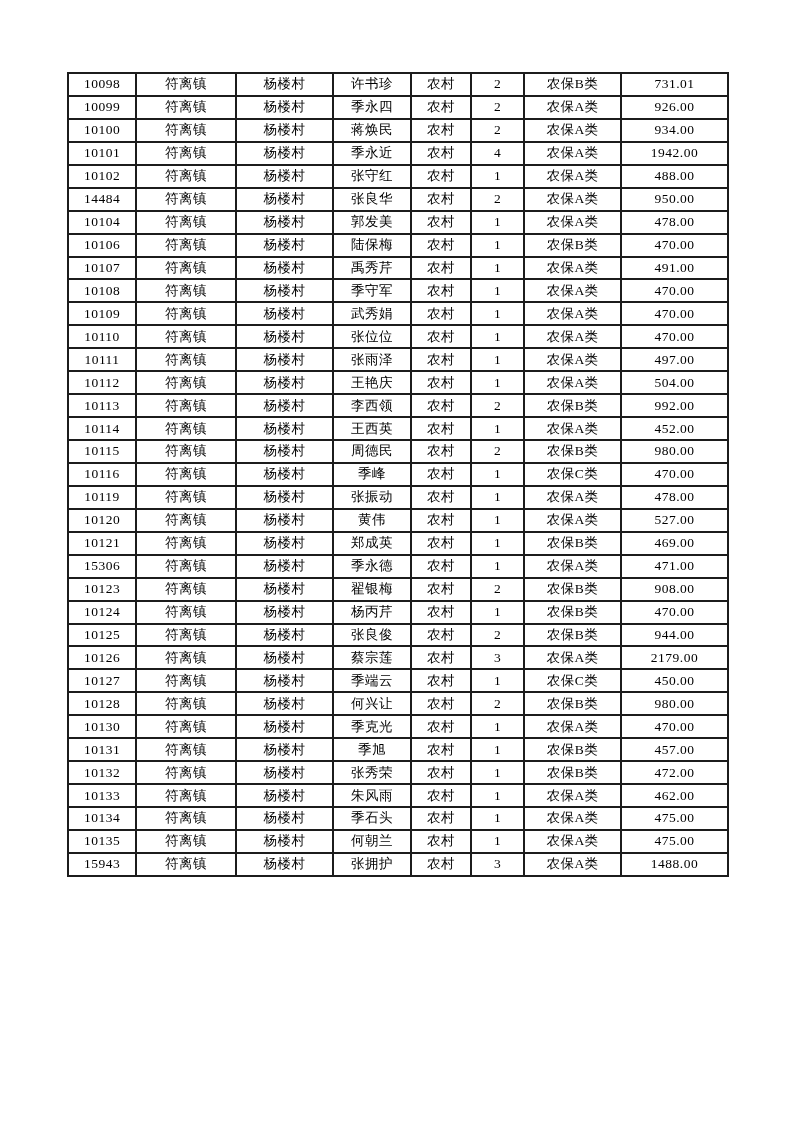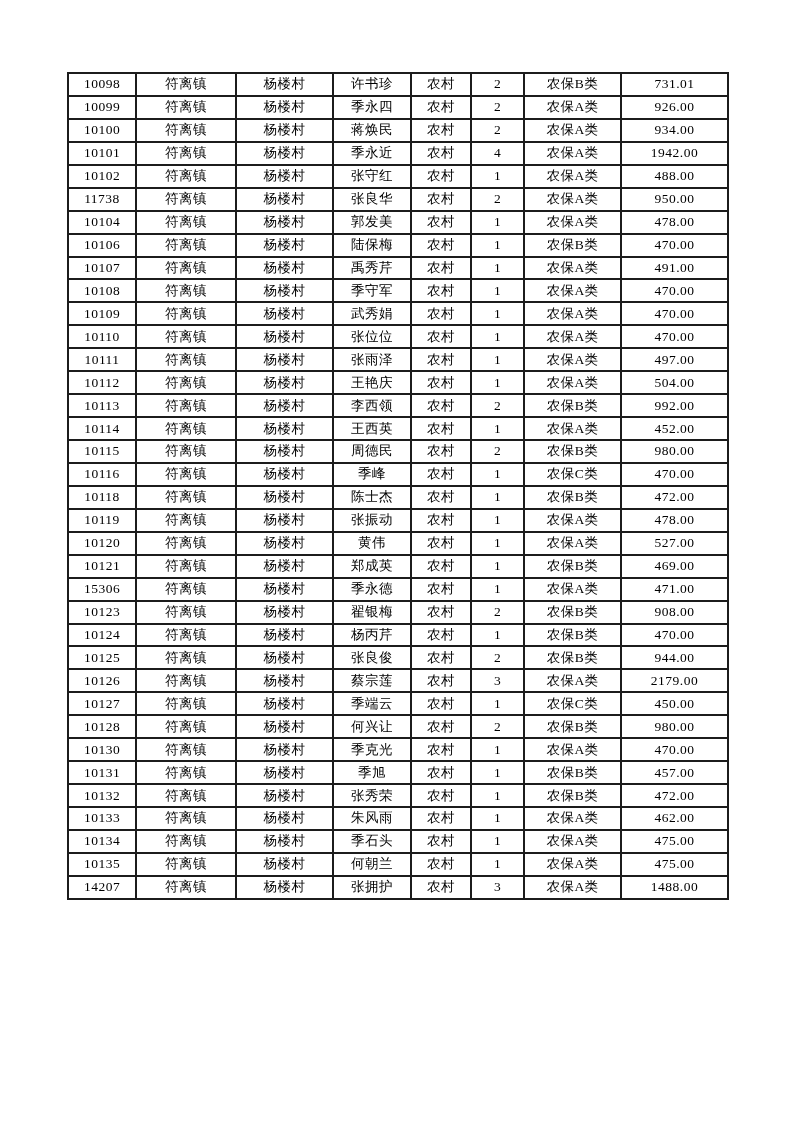--- a/index.html
+++ b/index.html
@@ -105,21 +105,21 @@
           <td>10102</td>
           <td>符离镇</td>
           <td>杨楼村</td>
           <td>张守红</td>
           <td>农村</td>
           <td>1</td>
           <td>农保A类</td>
           <td>488.00</td>
         </tr>
         <tr>
-          <td>11738</td>
+          <td>14484</td>
           <td>符离镇</td>
           <td>杨楼村</td>
           <td>张良华</td>
           <td>农村</td>
           <td>2</td>
           <td>农保A类</td>
           <td>950.00</td>
         </tr>
         <tr>
           <td>10104</td>
@@ -233,30 +233,20 @@
         </tr>
         <tr>
           <td>10116</td>
           <td>符离镇</td>
           <td>杨楼村</td>
           <td>季峰</td>
           <td>农村</td>
           <td>1</td>
           <td>农保C类</td>
           <td>470.00</td>
-        </tr>
-        <tr>
-          <td>10118</td>
-          <td>符离镇</td>
-          <td>杨楼村</td>
-          <td>陈士杰</td>
-          <td>农村</td>
-          <td>1</td>
-          <td>农保B类</td>
-          <td>472.00</td>
         </tr>
         <tr>
           <td>10119</td>
           <td>符离镇</td>
           <td>杨楼村</td>
           <td>张振动</td>
           <td>农村</td>
           <td>1</td>
           <td>农保A类</td>
           <td>478.00</td>
@@ -405,21 +395,21 @@
           <td>10135</td>
           <td>符离镇</td>
           <td>杨楼村</td>
           <td>何朝兰</td>
           <td>农村</td>
           <td>1</td>
           <td>农保A类</td>
           <td>475.00</td>
         </tr>
         <tr>
-          <td>14207</td>
+          <td>15943</td>
           <td>符离镇</td>
           <td>杨楼村</td>
           <td>张拥护</td>
           <td>农村</td>
           <td>3</td>
           <td>农保A类</td>
           <td>1488.00</td>
         </tr>
       </tbody>
   </table>

